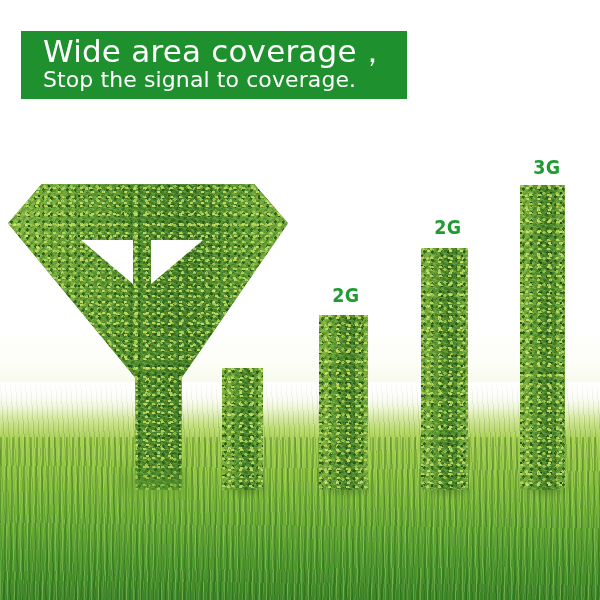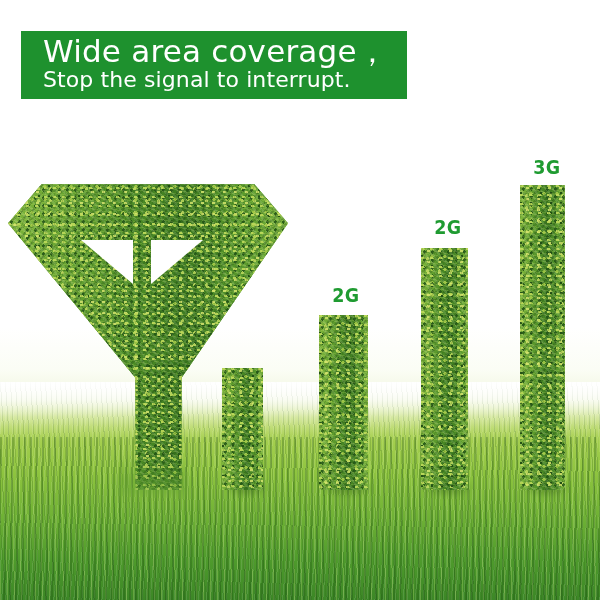--- a/index.html
+++ b/index.html
@@ -282,16 +282,16 @@
     <div class="shadow"></div>
     <div class="hedge" id="bar3h" style="left: 0px; top: 0px; width: 45px; height: 305px;"></div>
   </div>
 
   <div class="bar-label" id="lab0" style="left: 331px; top: 286px;">2G</div>
   <div class="bar-label" id="lab1" style="left: 433px; top: 218px;">2G</div>
   <div class="bar-label" id="lab2" style="left: 532px; top: 158px;">3G</div>
 
   <div class="banner">
     <div class="line1">Wide area coverage，</div>
-    <div class="line2">Stop the signal to interrupt.</div>
+    <div class="line2">Stop the signal to coverage.</div>
   </div>
 
 </div>
 
 </body></html>

